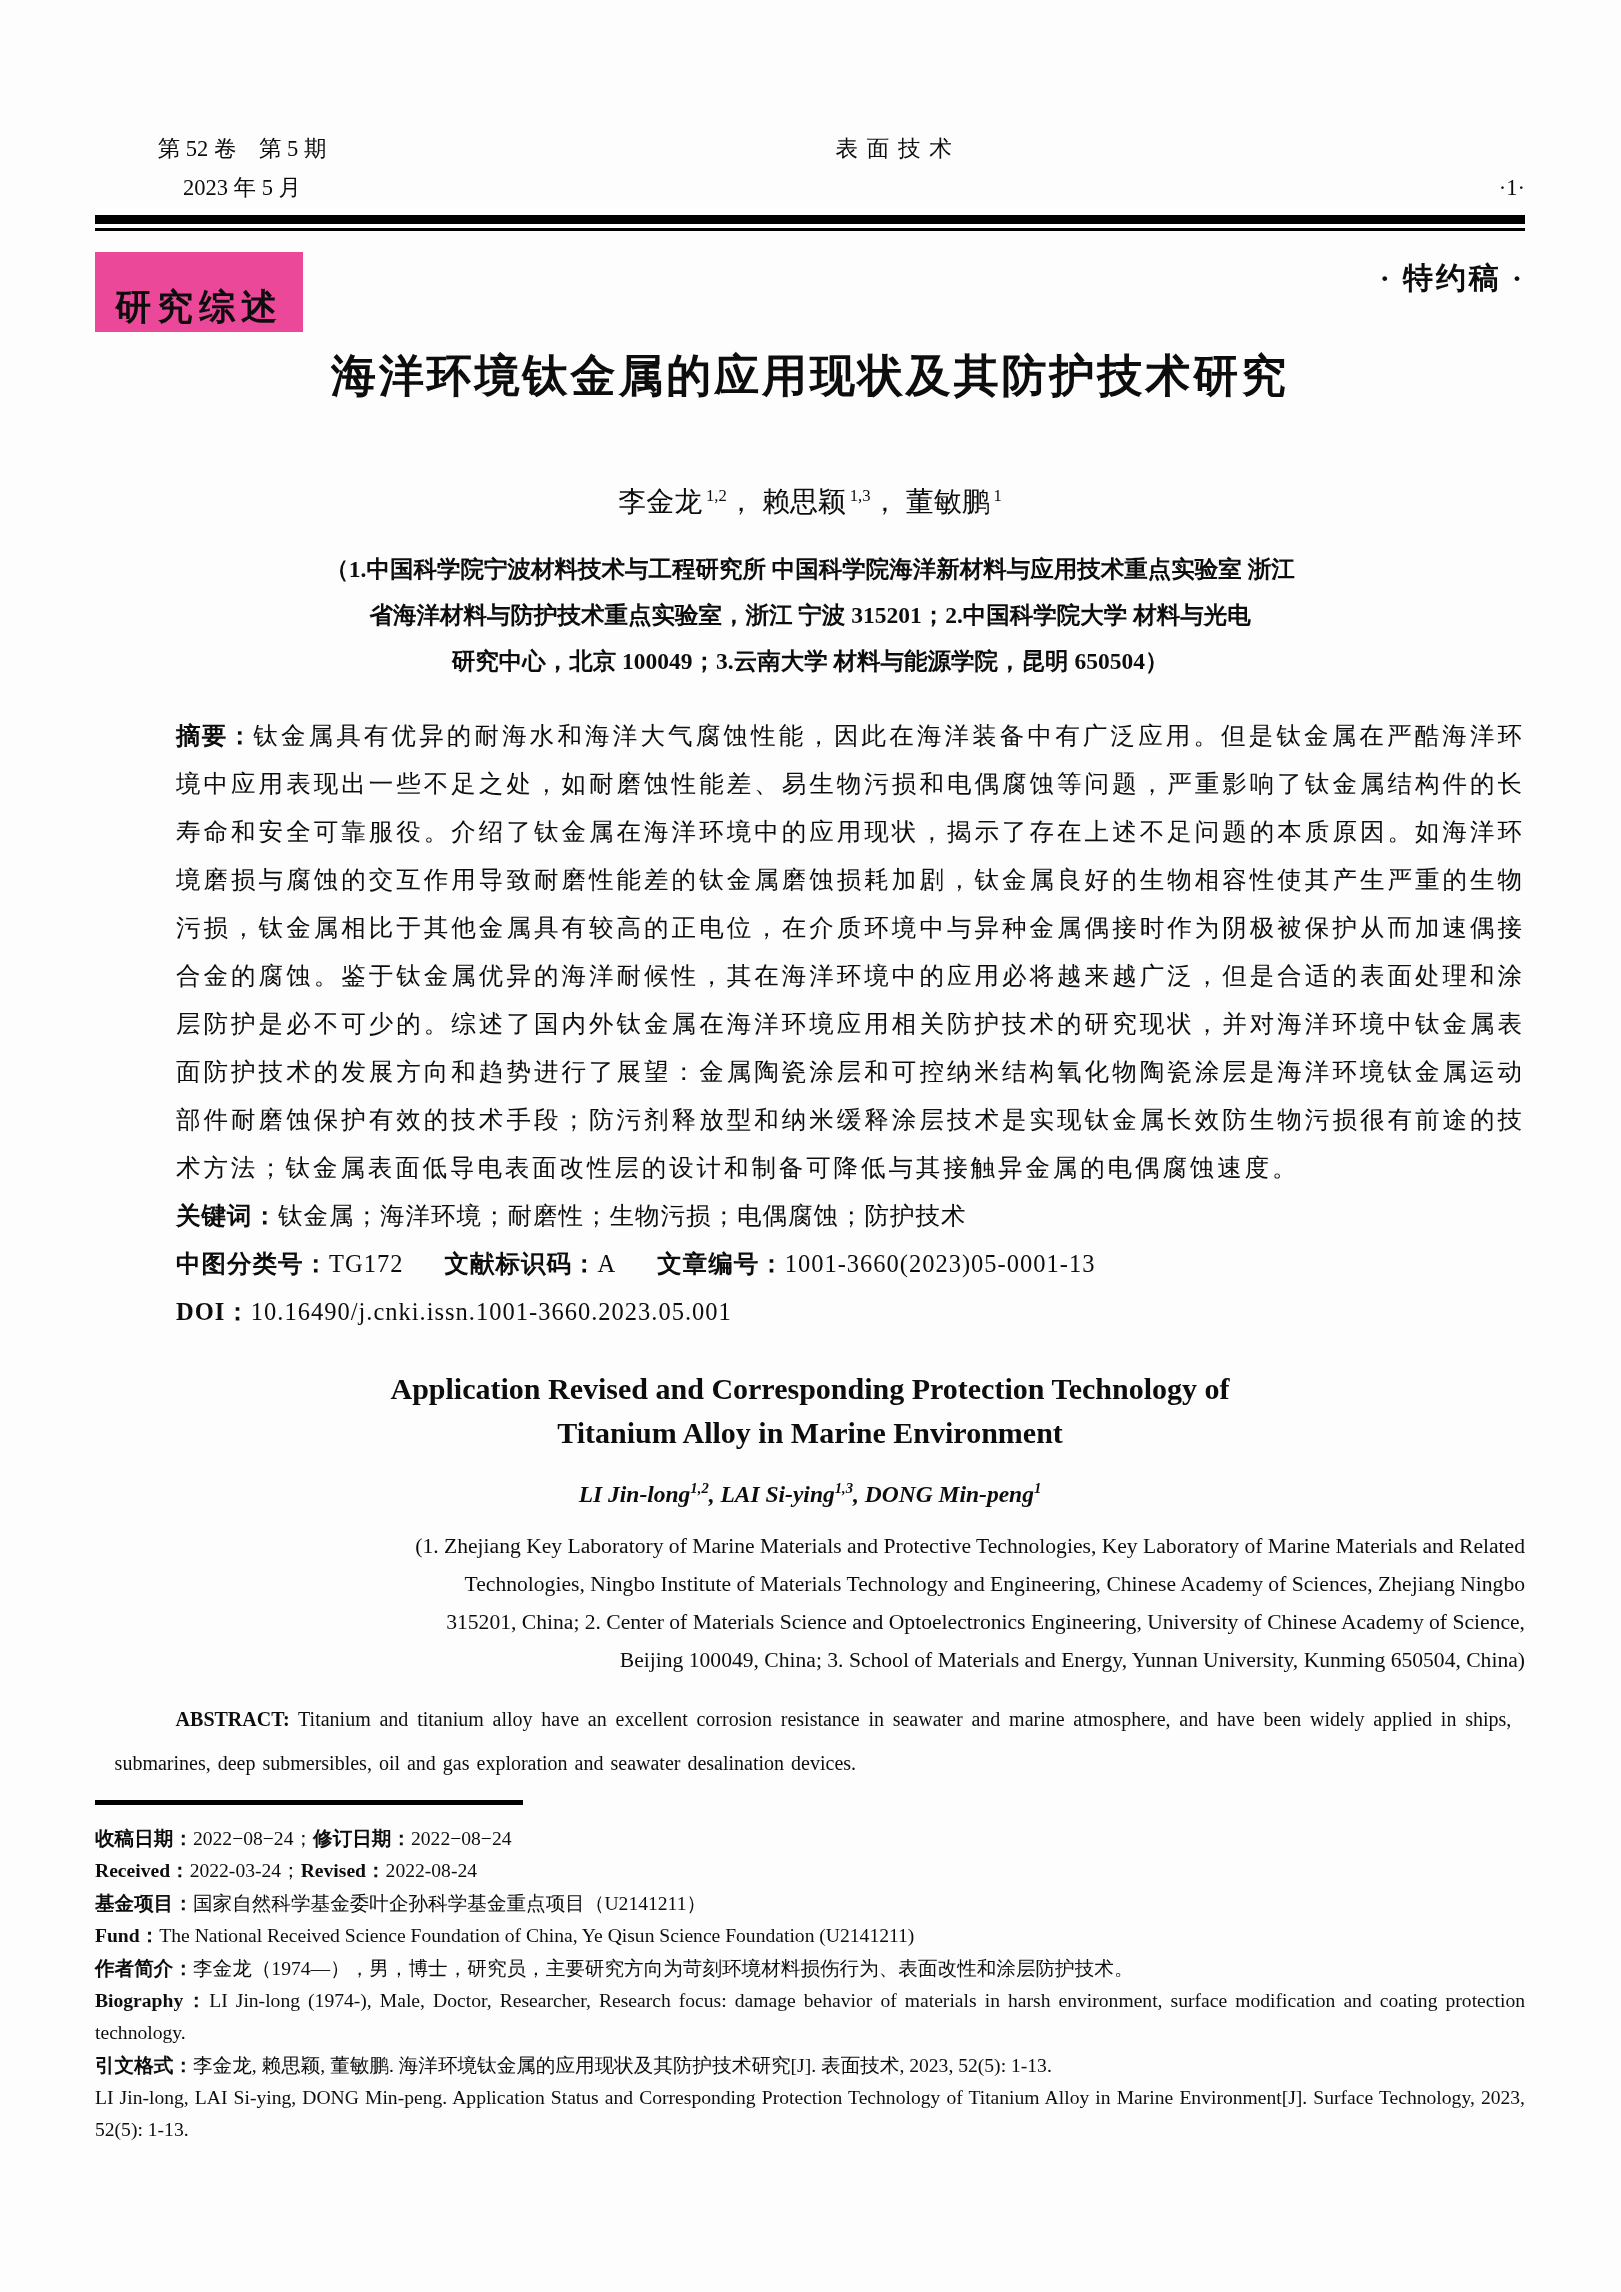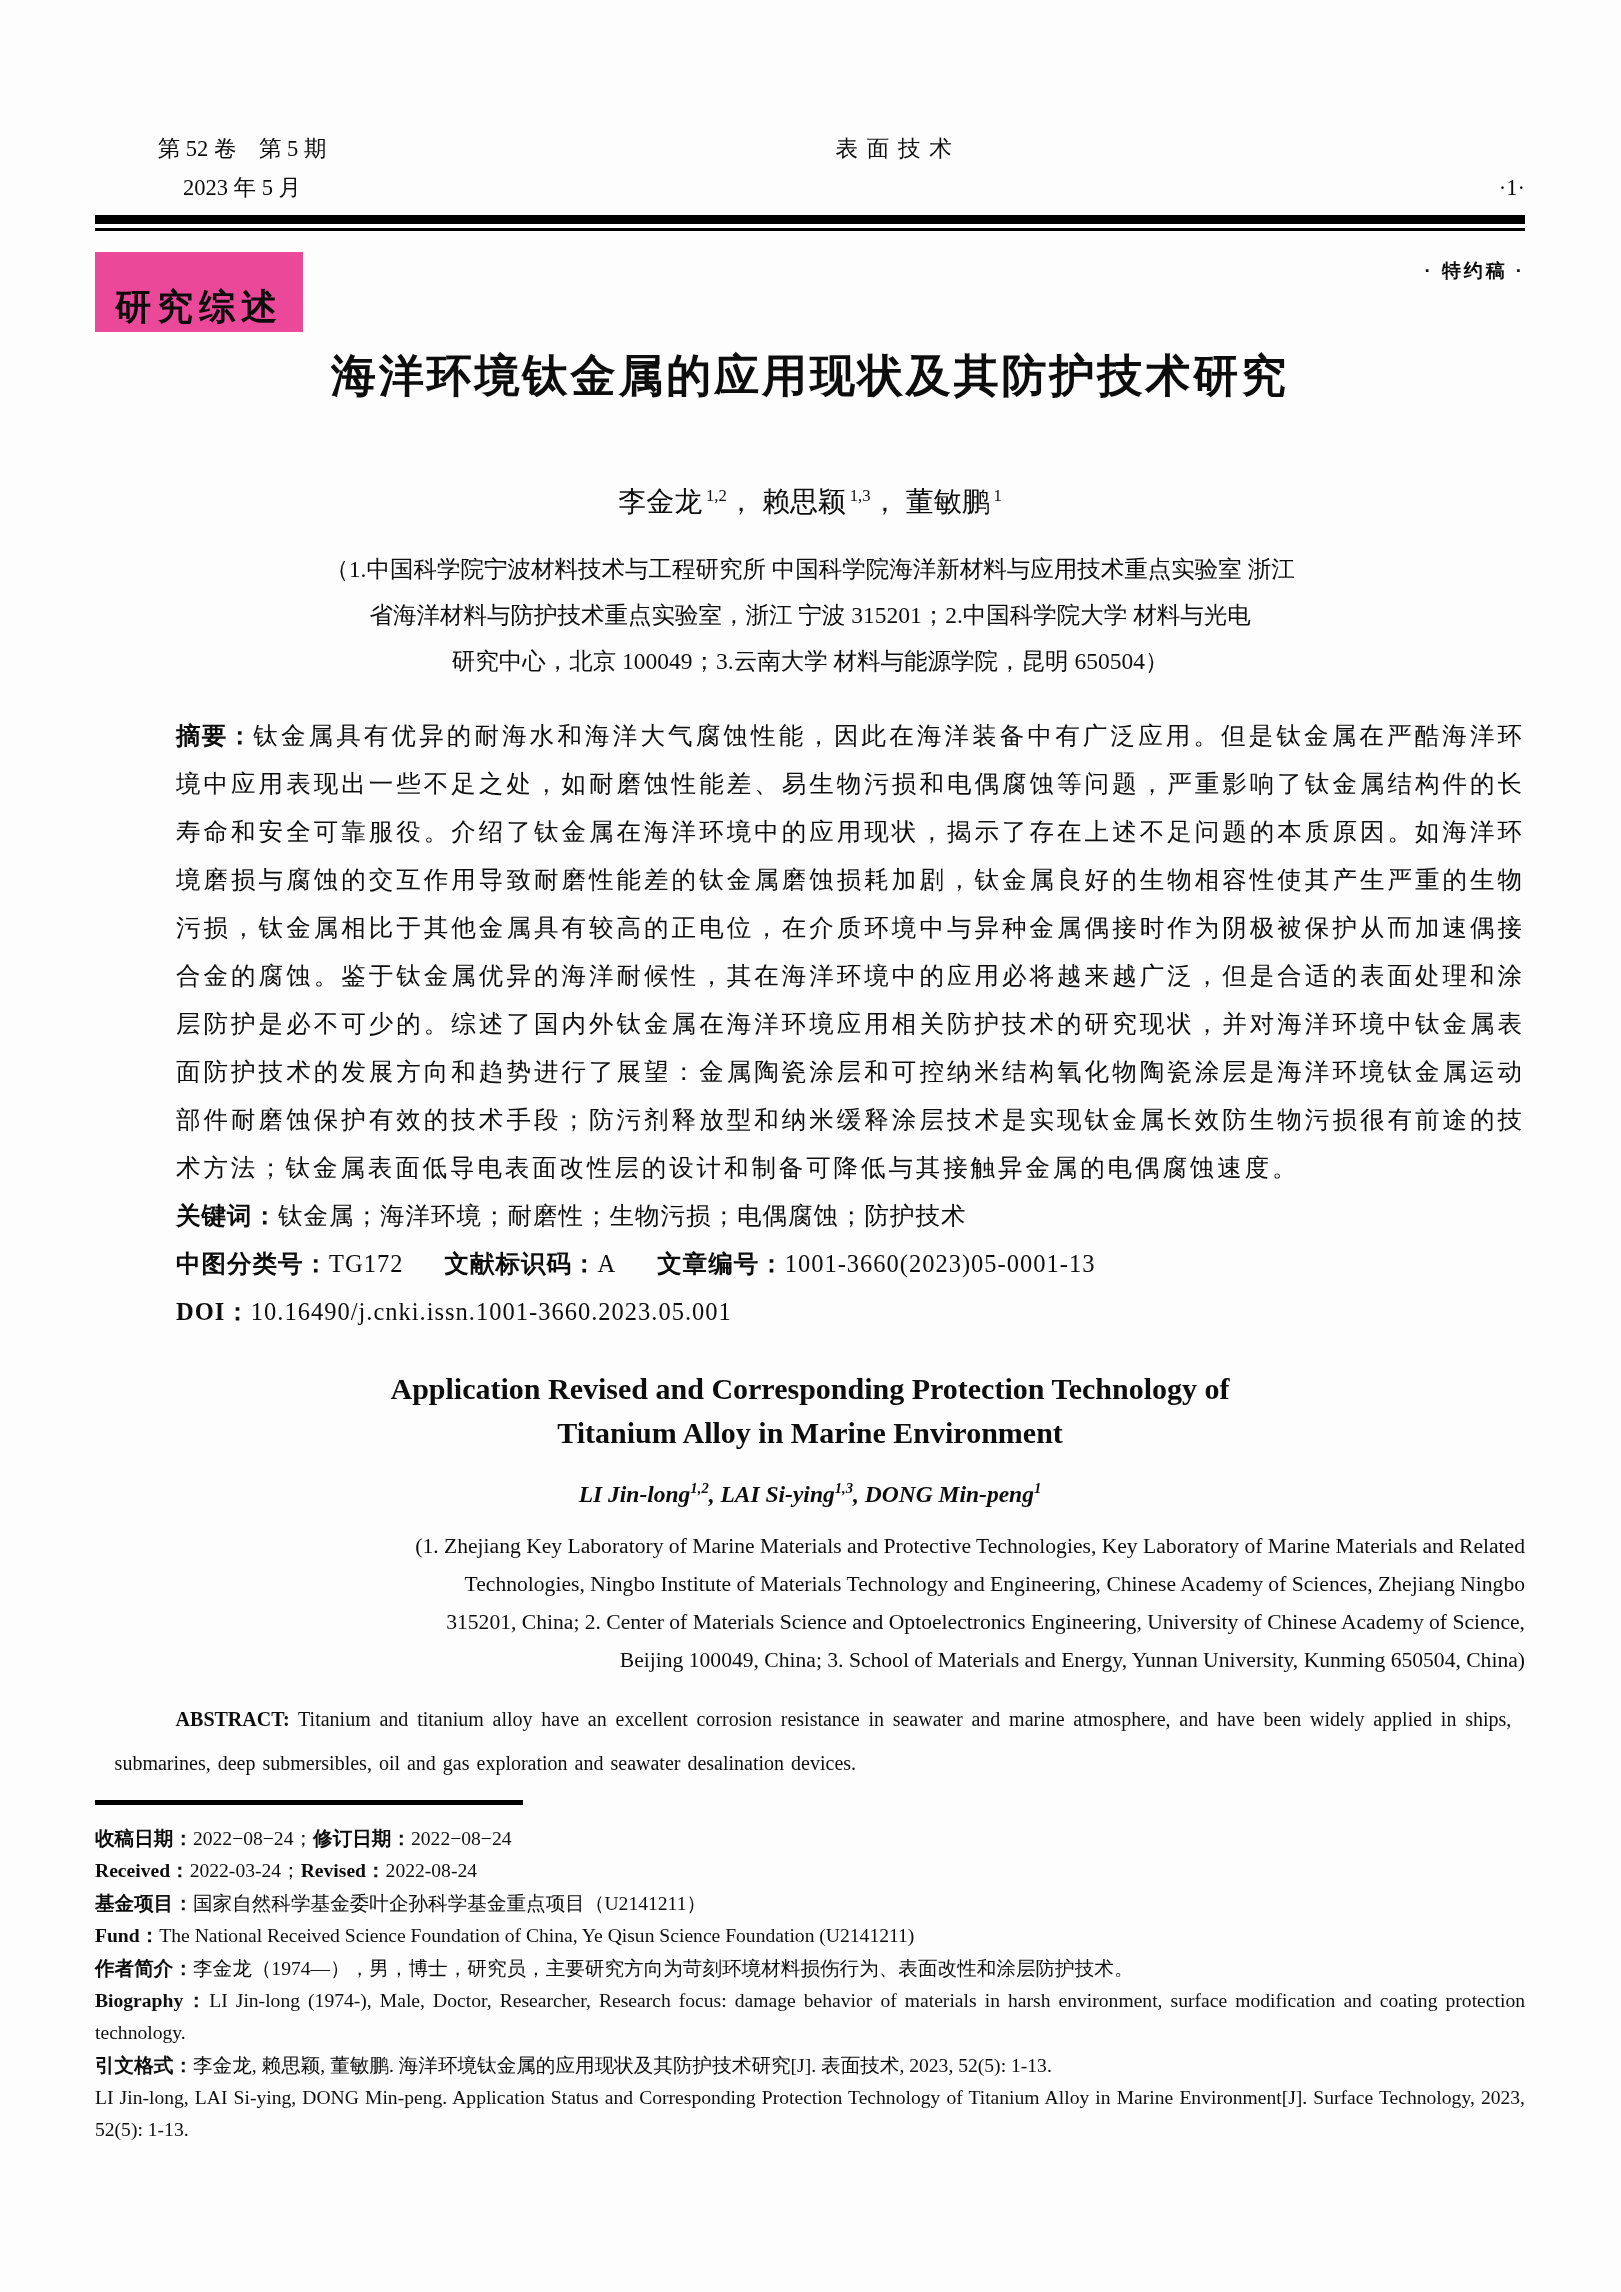--- a/index.html
+++ b/index.html
@@ -42,23 +42,23 @@
     width:208px;height:80px;
     background:#ec4899;
     display:flex;align-items:flex-end;justify-content:center;
     font-family:"Liberation Sans", sans-serif;
     font-weight:600;
     font-size:36px;
     letter-spacing:5.9px;
   }
   .kicker{
     margin-top:5.9px;
-    font-family:Liberation Sans, sans-serif;
+    font-family:Liberation Serif, serif;
     font-weight:600;
-    font-size:19px;
+    font-size:30px;
     letter-spacing:2.9px;
   }
   
   .title-cn{
     margin:15.7px 0 0 0;
     text-align:center;
     font-family:"Liberation Sans", sans-serif;
     font-weight:700;
     font-size:45px;
     line-height:55px;
@@ -69,20 +69,21 @@
     text-align:center;
     font-size:28px;
     line-height:43px;
   }
   .authors-cn sup{font-size:16.7px;margin-left:3.9px;}
   .affil-cn{
     margin-top:23.5px;
     text-align:center;
     font-size:23.5px;
     line-height:46px;
+    font-weight:bold;
   }
   
   .meta-block{margin-left:81px;}
   .abstract-cn{
     margin-top:27.4px;
     font-size:24.5px;
     line-height:48px;
     letter-spacing:2.9px;
     text-align:justify;
   }

